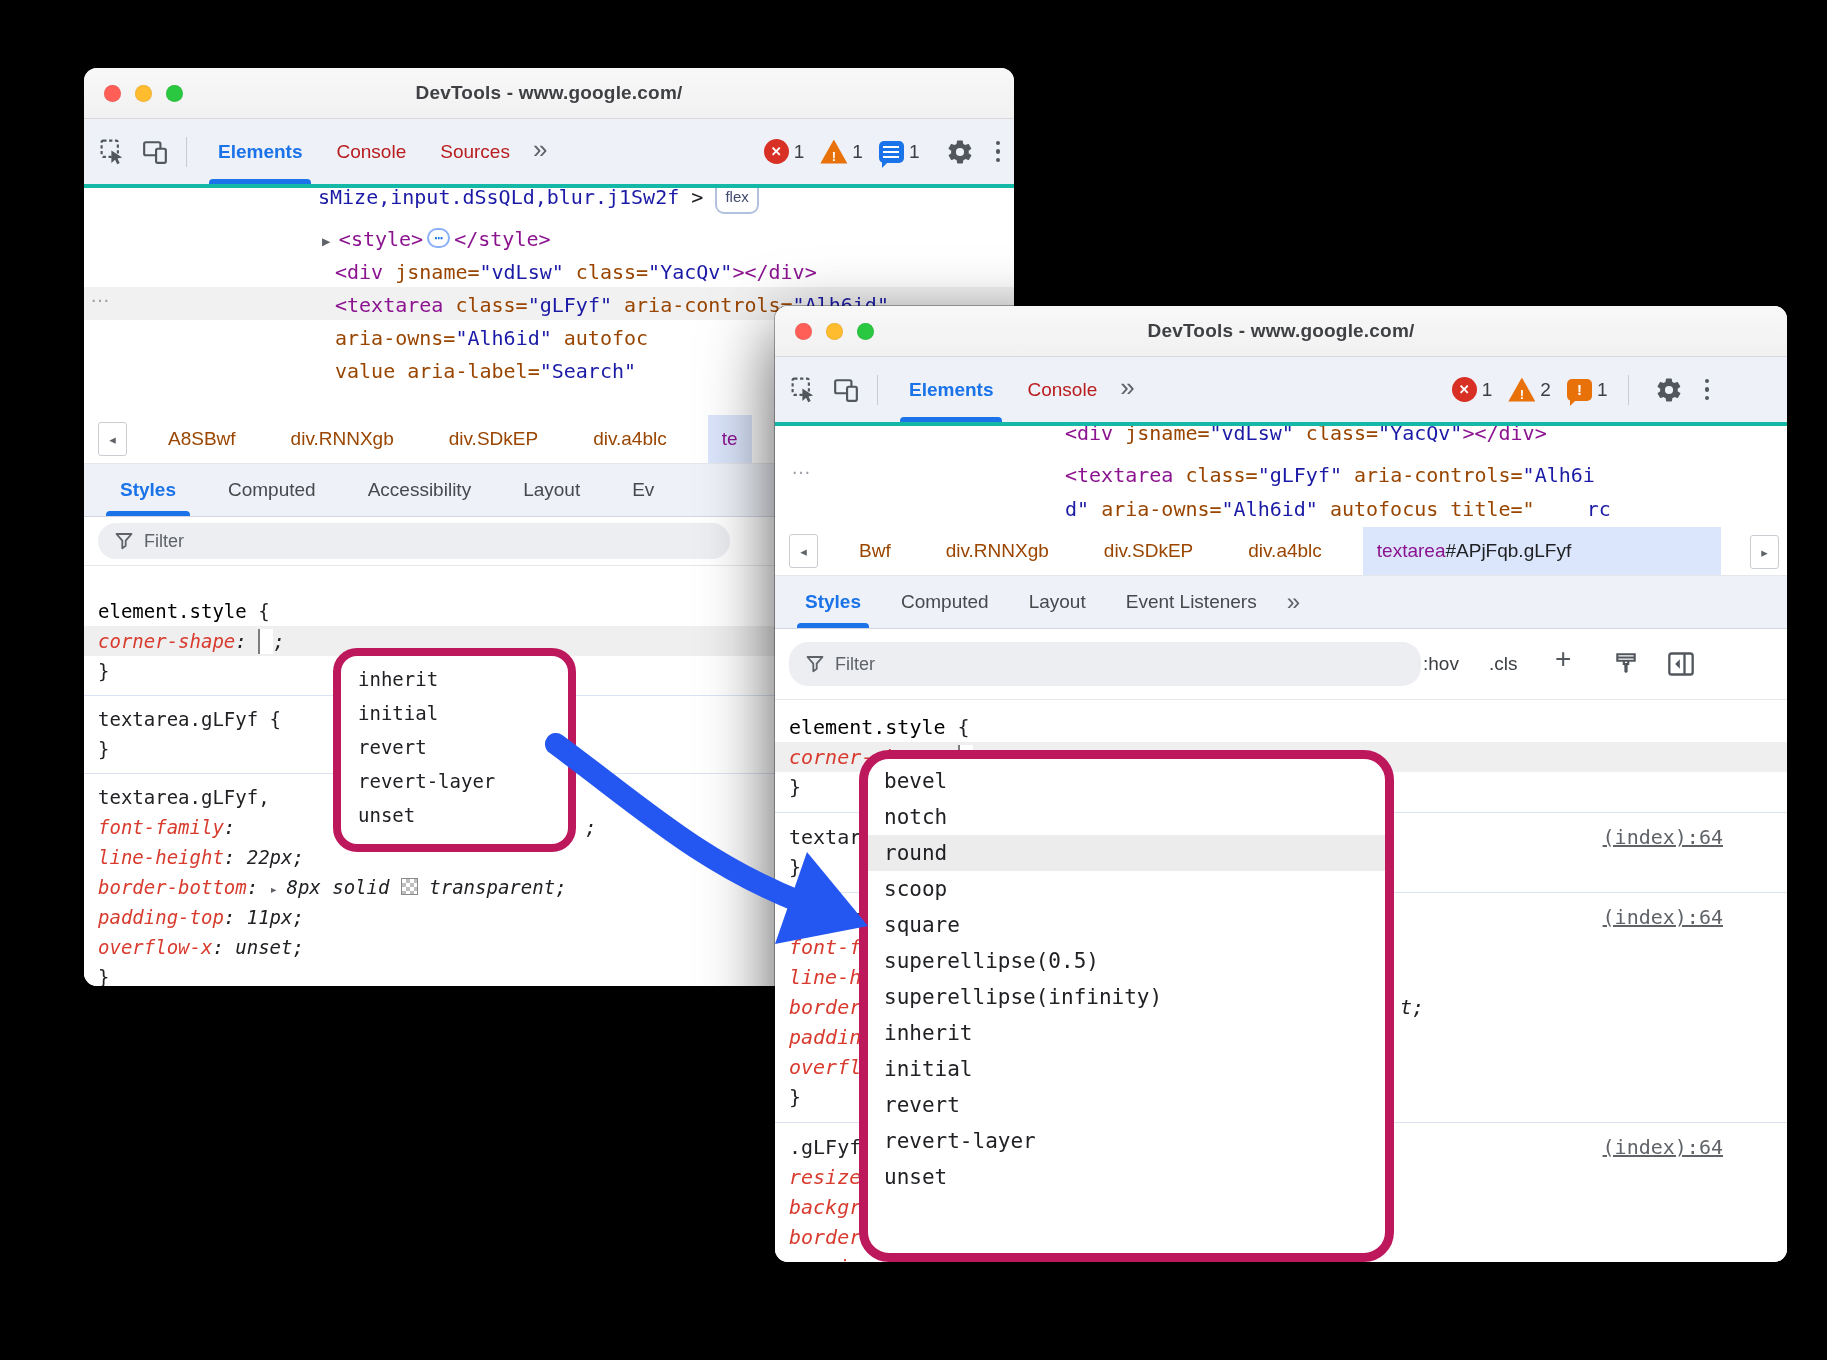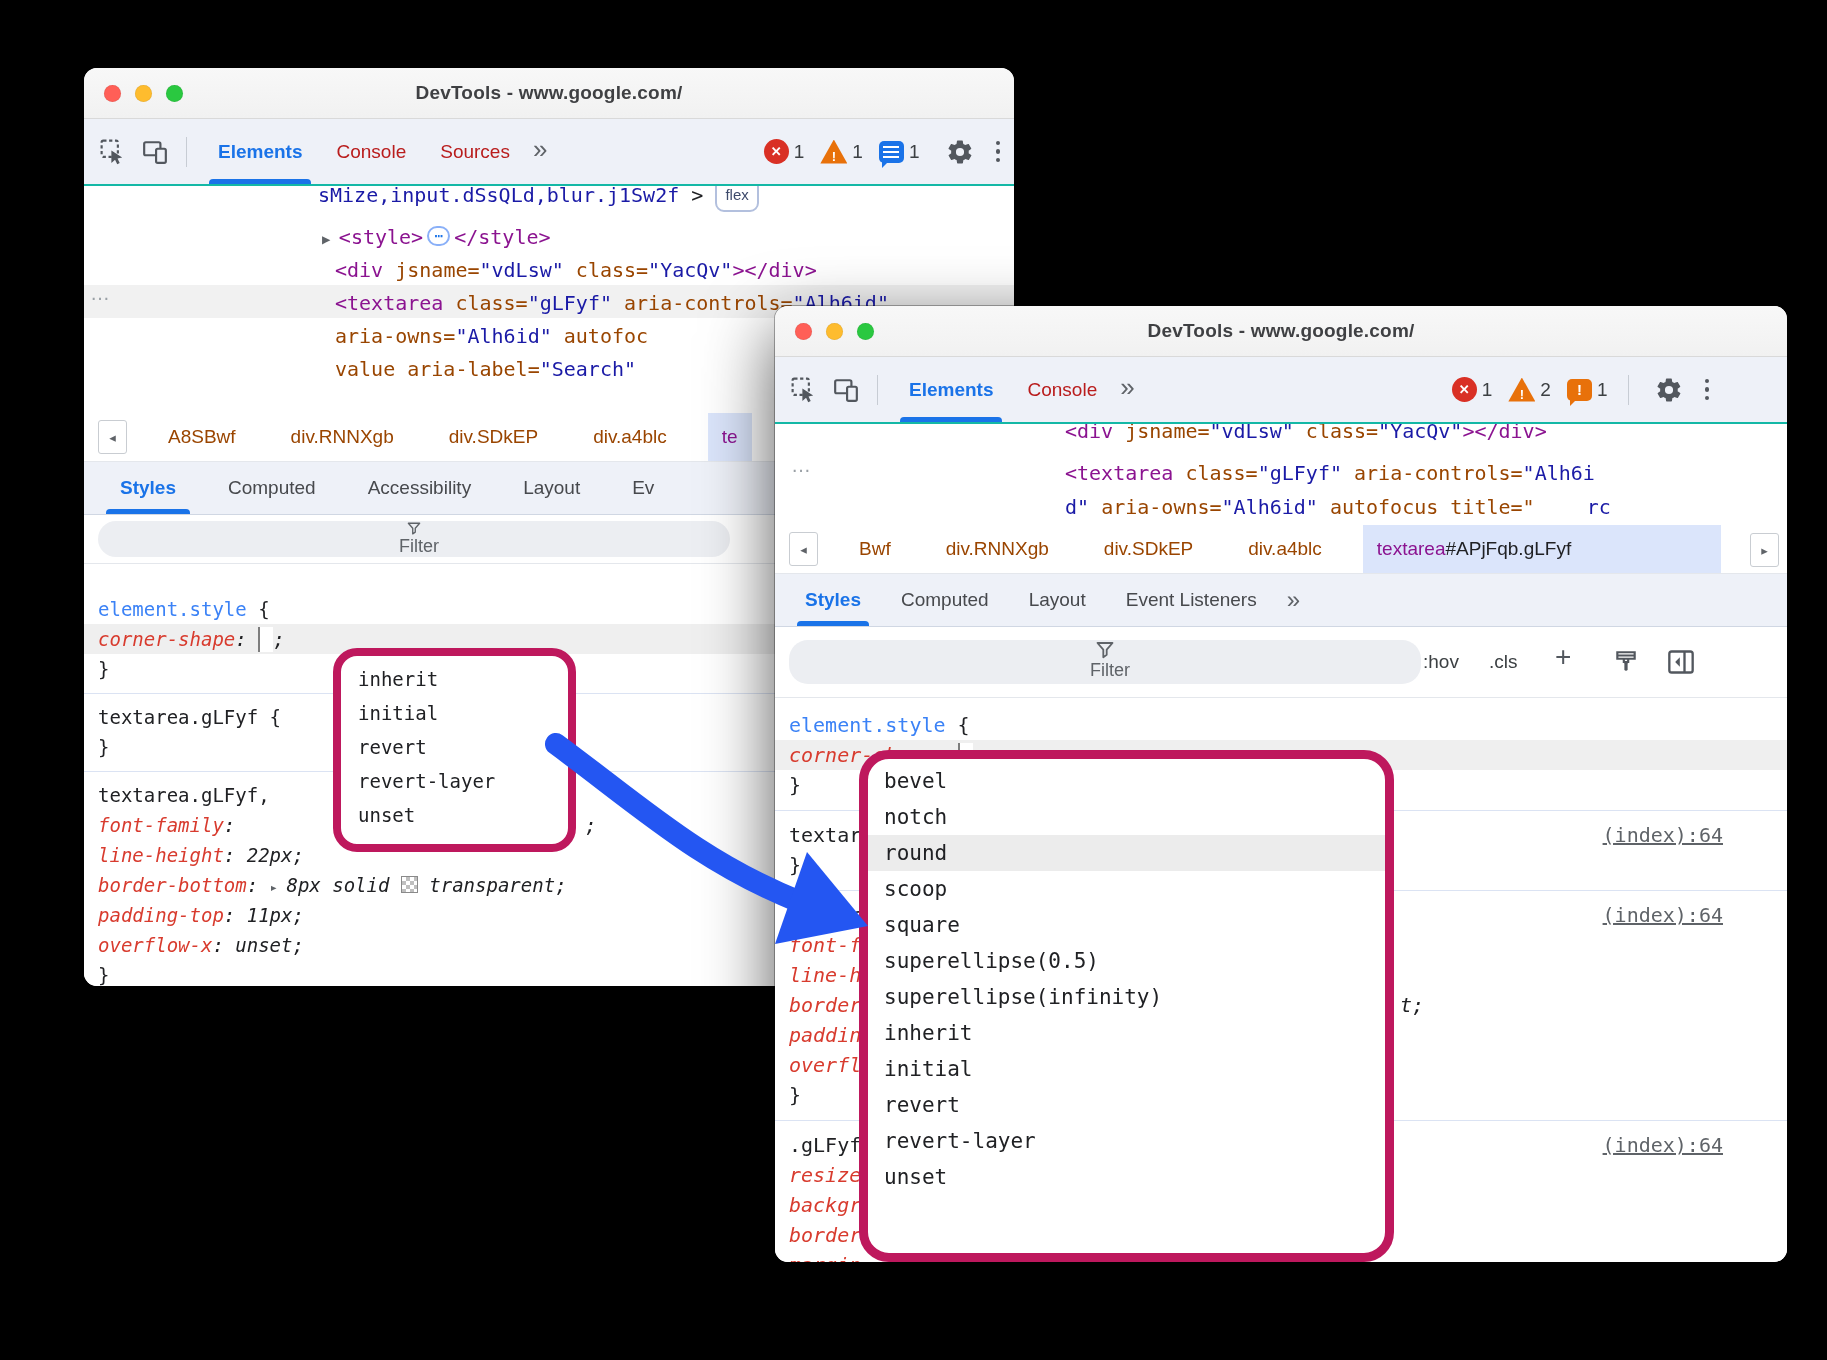--- a/index.html
+++ b/index.html
@@ -12,21 +12,21 @@
 
   
   .titlebar{position:relative;height:50px;background:linear-gradient(#f8f8f8,#f1f1f1);
     border-bottom:1px solid #d9d9d9;display:flex;align-items:center;}
   .lights{position:absolute;left:20px;top:0;height:100%;display:flex;align-items:center;gap:14px;}
   .light{width:17px;height:17px;border-radius:50%;box-shadow:inset 0 0 1px rgba(0,0,0,.25);}
   .l-red{background:#ff5f57}.l-yel{background:#febc2e}.l-grn{background:#2ac840}
   .wtitle{flex:1;text-align:center;font-size:19px;font-weight:bold;color:#3f4043;letter-spacing:.2px;}
 
   
-  .toolbar{position:relative;height:65px;background:#eef1f8;border-bottom:2px solid #14b8a6;
+  .toolbar{position:relative;height:65px;background:#eef1f8;border-bottom:4px solid #14b8a6;
     display:flex;align-items:center;padding:0 14px;}
   .tbicon{width:30px;height:30px;display:flex;align-items:center;justify-content:center;margin-right:12px;}
   .tbsep{width:1px;height:30px;background:#c7ccd4;margin:0 14px 0 4px;}
   .ttabs{display:flex;align-items:center;height:100%;}
   .ttab{position:relative;height:100%;display:flex;align-items:center;padding:0 17px;
     font-size:19px;color:#b91c1c;cursor:default;}
   .ttab.on{color:#1a73e8;font-weight:bold;}
   .ttab.on::after{content:"";position:absolute;left:8px;right:8px;bottom:0;height:5px;
     background:#1a73e8;border-radius:4px 4px 0 0;}
   .more-chev{font-size:26px;color:#5f6368;margin:0 10px 4px 6px;letter-spacing:-2px;}
@@ -47,21 +47,21 @@
   .vdots{display:flex;flex-direction:column;gap:4px;margin-left:22px;}
   .vdots i{width:4.5px;height:4.5px;border-radius:50%;background:#52575e;}
   .gearwrap{margin-left:26px;display:flex;align-items:center;}
 
   
   .codearea{position:relative;background:#fff;overflow:hidden;}
   .w1 .codearea{height:227px;}
   .w2 .codearea{height:101px;}
   .cl{position:absolute;white-space:pre;font-family:"DejaVu Sans Mono",monospace;font-size:20px;line-height:30px;}
   .c-tag{color:#8b1390}.c-att{color:#994500}.c-v{color:#1a1aa6}.c-k{color:#202124}
-  .c-g{color:#3b82f6}.c-p{color:#d83b2e}
+  .c-g{color:#000000}.c-p{color:#d83b2e}
   .c-tri{color:#5f6368;font-size:14px;}
   .hoverband{position:absolute;left:0;width:100%;height:33px;background:#f1f1f1;}
   .w1 .hoverband{top:99px;}
   .gutterdots{position:absolute;color:#9aa0a6;font-size:20px;letter-spacing:1px;}
   .w1 .gutterdots{left:6px;top:96px;}
   .w2 .gutterdots{left:16px;top:30px;}
   .pillbadge{display:inline-block;border:2px solid #b3c0de;color:#3e4a6b;border-radius:9px;
     font-family:"Liberation Sans",sans-serif;font-size:15px;padding:0 8px;vertical-align:2px;}
   .dotspill{display:inline-block;border:2px solid #8ab0f8;color:#1a73e8;border-radius:10px;
     font-size:15px;line-height:16px;padding:0 5px;vertical-align:3px;margin:0 4px;}
@@ -91,21 +91,21 @@
   .ptab.on{color:#1a73e8;font-weight:bold;}
   .ptab.on::after{content:"";position:absolute;left:12px;right:12px;bottom:0;height:5px;
     background:#1a73e8;border-radius:4px 4px 0 0;}
   .pmore{font-size:24px;color:#5f6368;margin-left:10px;letter-spacing:-2px;}
 
   
   .filterbar{position:relative;background:#fff;border-bottom:1px solid #e4e7ec;}
   .w1 .filterbar{height:48px;}
   .w2 .filterbar{height:70px;}
   .fpill{position:absolute;left:14px;background:#eceef2;border-radius:19px;display:flex;
-    align-items:center;padding:0 16px;color:#5f6368;font-size:18px;flex-direction:column;}
+    align-items:center;padding:0 16px;color:#5f6368;font-size:18px;}
   .w1 .fpill{top:6px;height:36px;width:600px;}
   .w2 .fpill{top:13px;height:44px;width:600px;}
   .fpill .flabel{margin-left:10px;}
   .fctrl{position:absolute;font-size:19px;color:#3c4043;top:0;height:100%;display:flex;align-items:center;}
   .plusmark{position:relative;font-size:28px;color:#52575e;}
   .plusmark::after{content:"";position:absolute;right:-9px;bottom:4px;border:5px solid transparent;
     border-top-color:#52575e;transform:rotate(-45deg);}
 
   
   .stylespane{position:relative;background:#fff;font-family:"DejaVu Sans Mono",monospace;}

